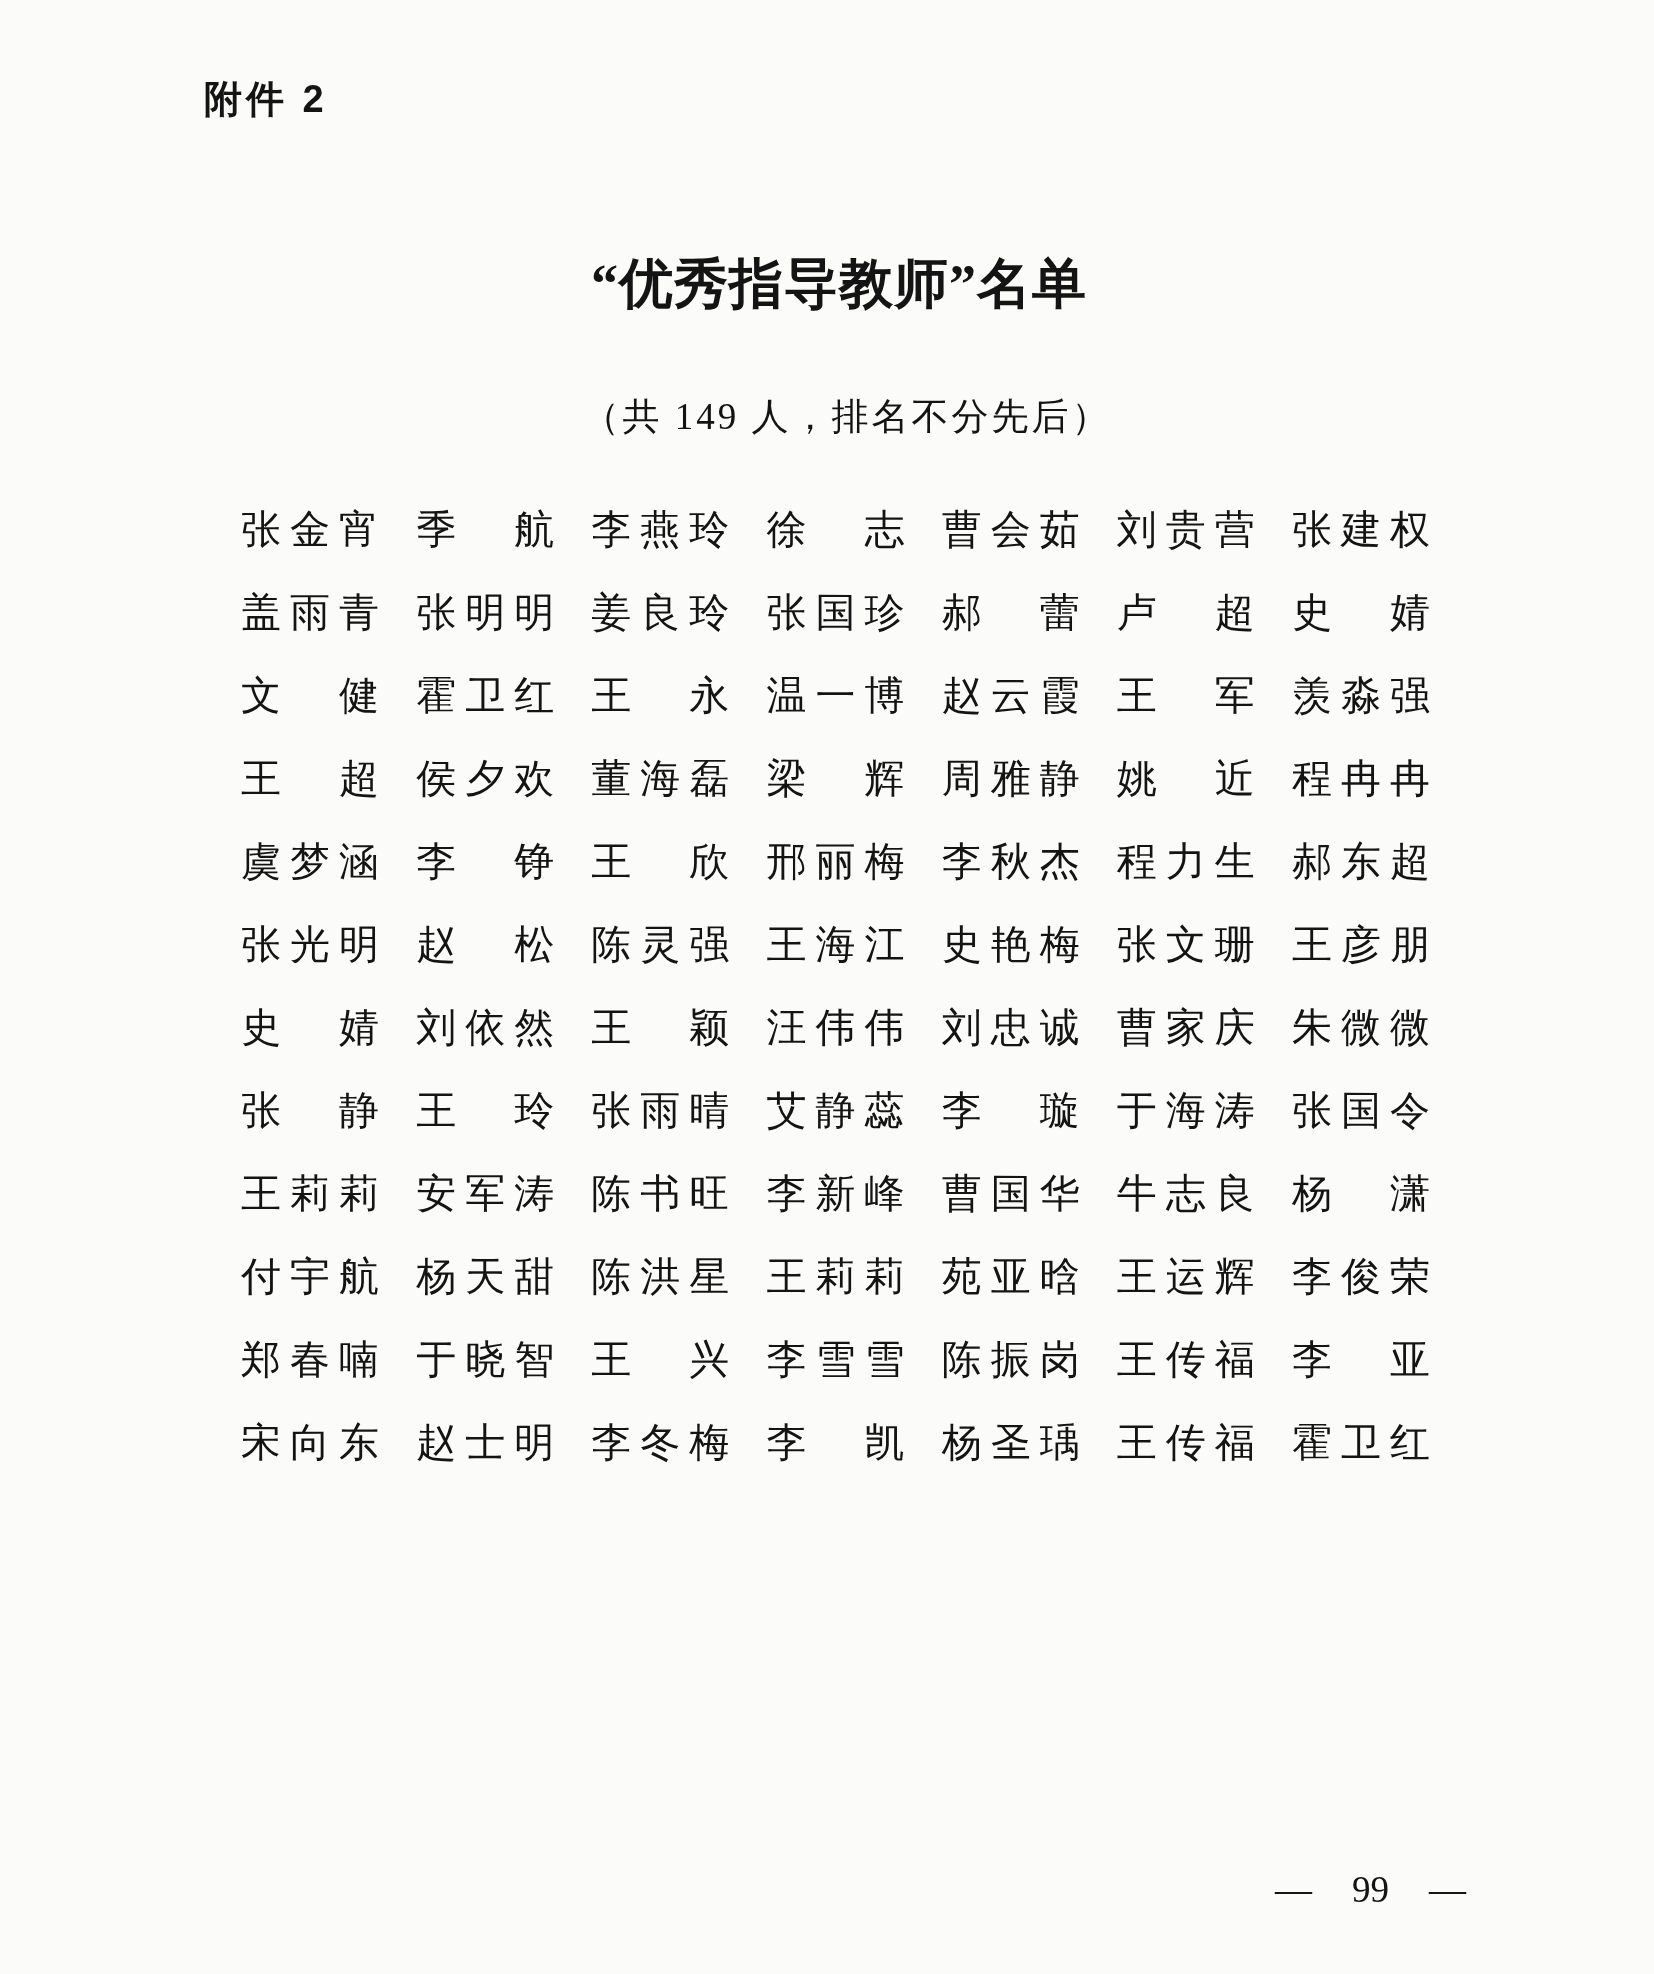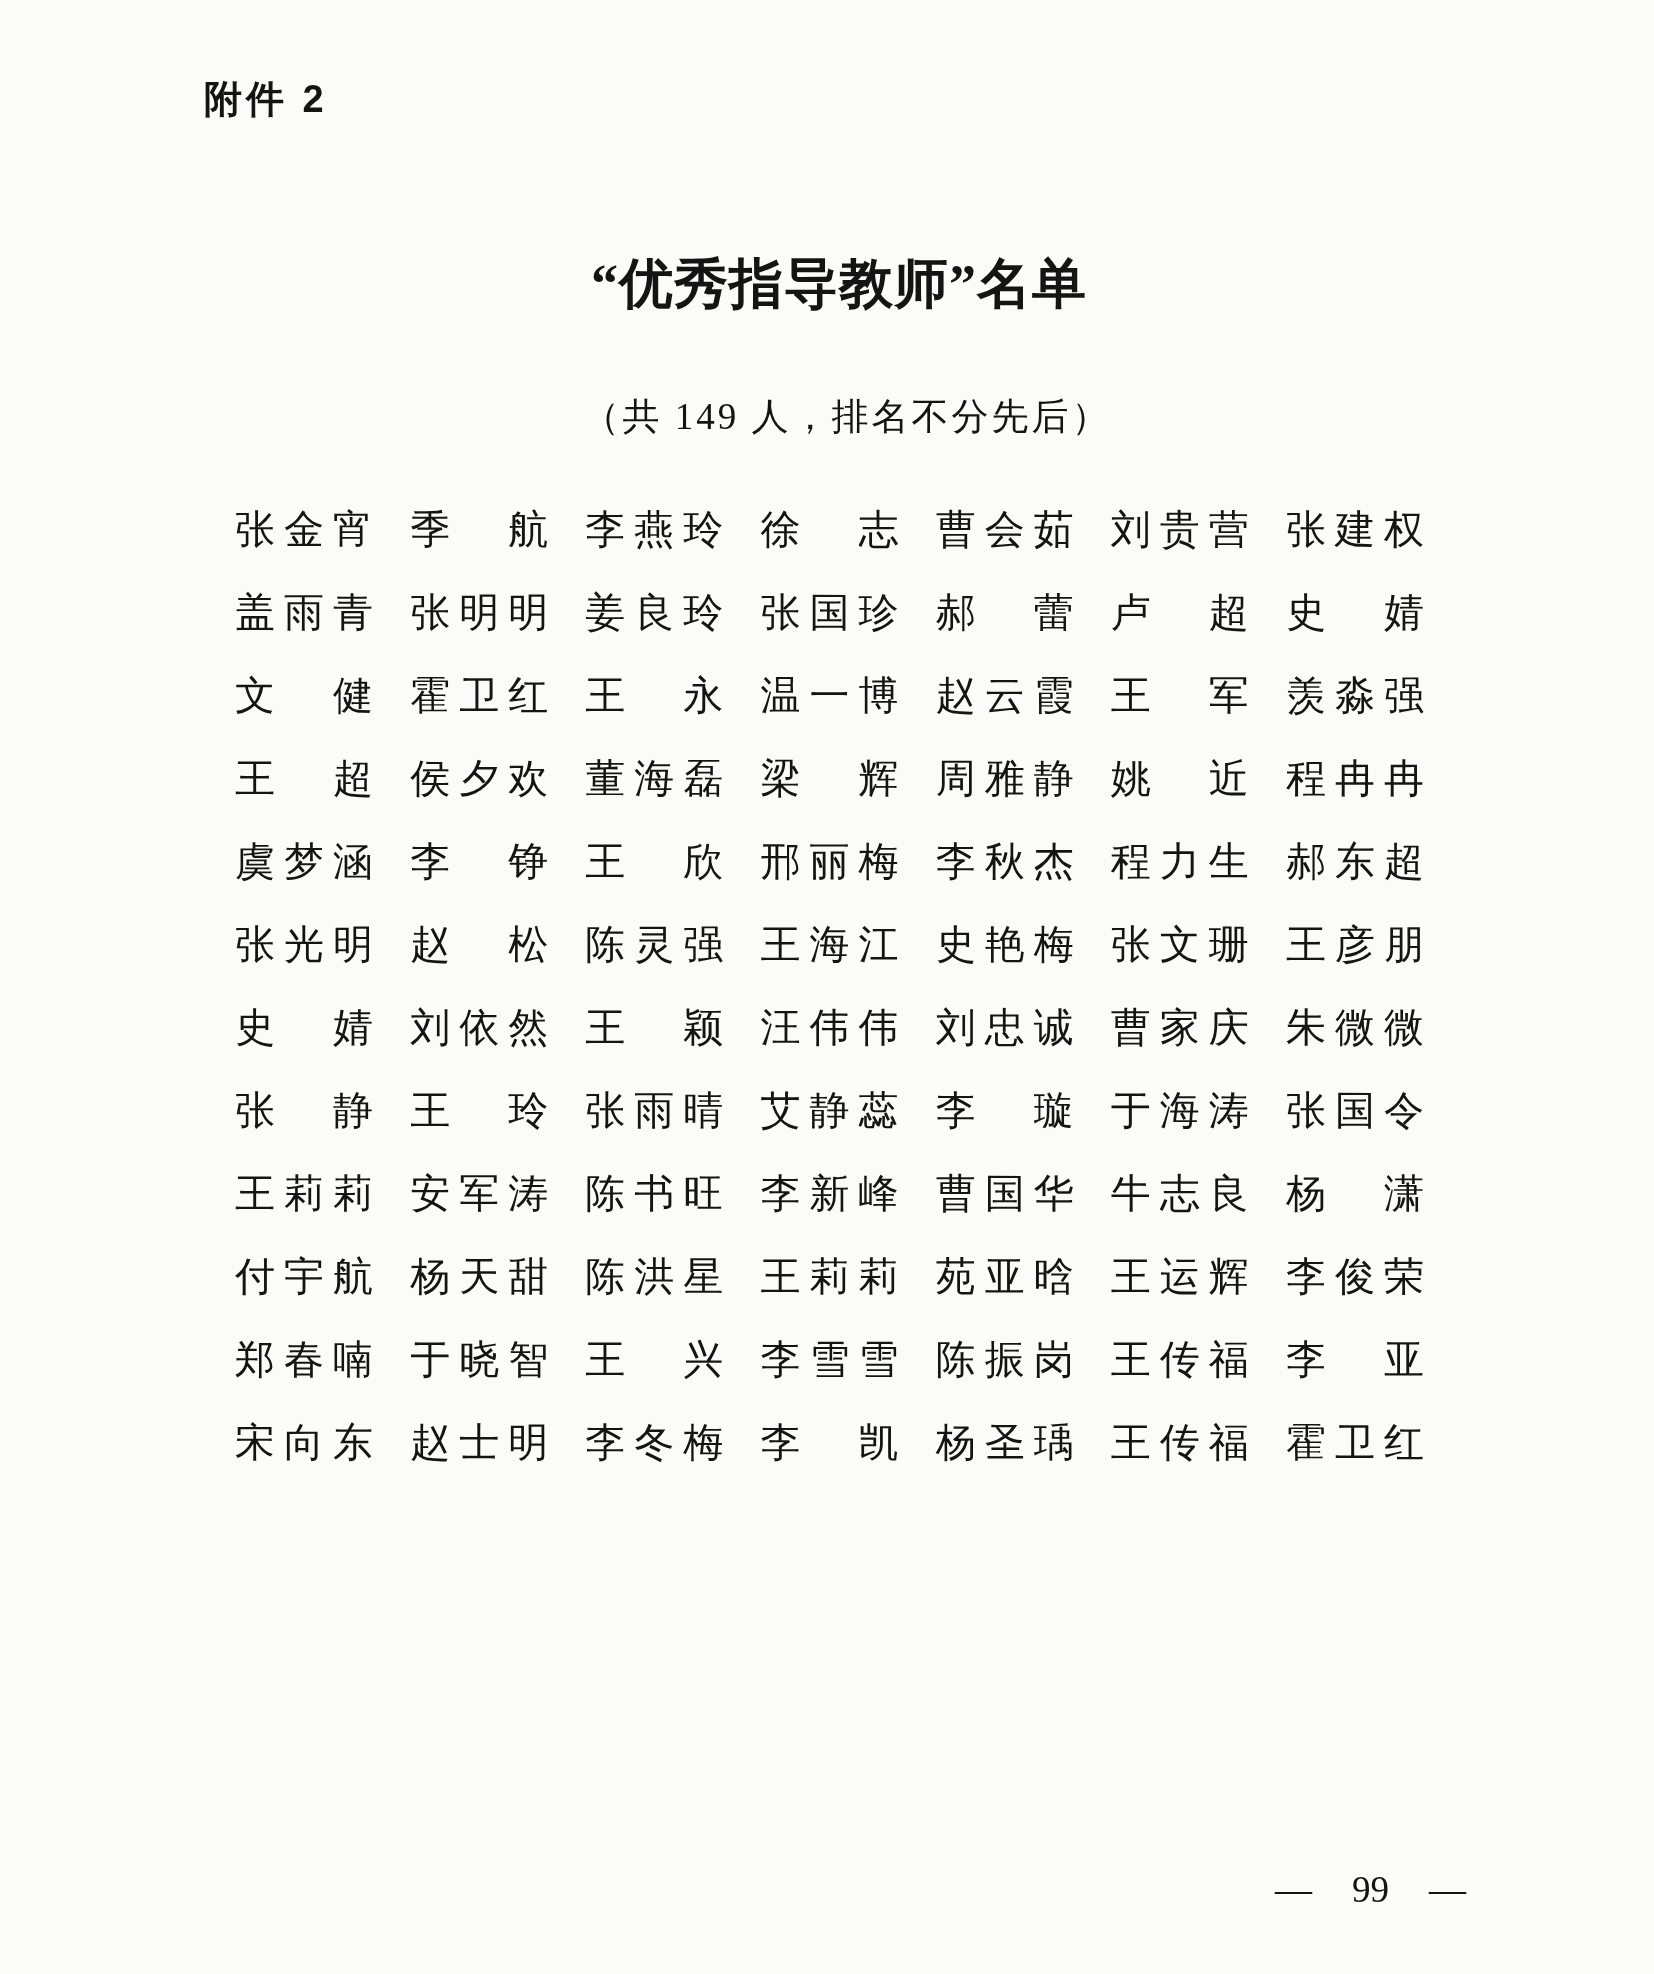--- a/index.html
+++ b/index.html
@@ -45,21 +45,21 @@
     left: 8px;
     top: 392px;
     width: 100%;
     text-align: center;
     font-size: 37px;
     letter-spacing: 3px;
     white-space: pre;
   }
   .names-grid {
     position: absolute;
-    left: 235px;
+    left: 241px;
     top: 488px;
     width: 1198px;
   }
   .name-row {
     display: flex;
     justify-content: space-between;
     align-items: center;
     height: 83px;
   }
   .name {

